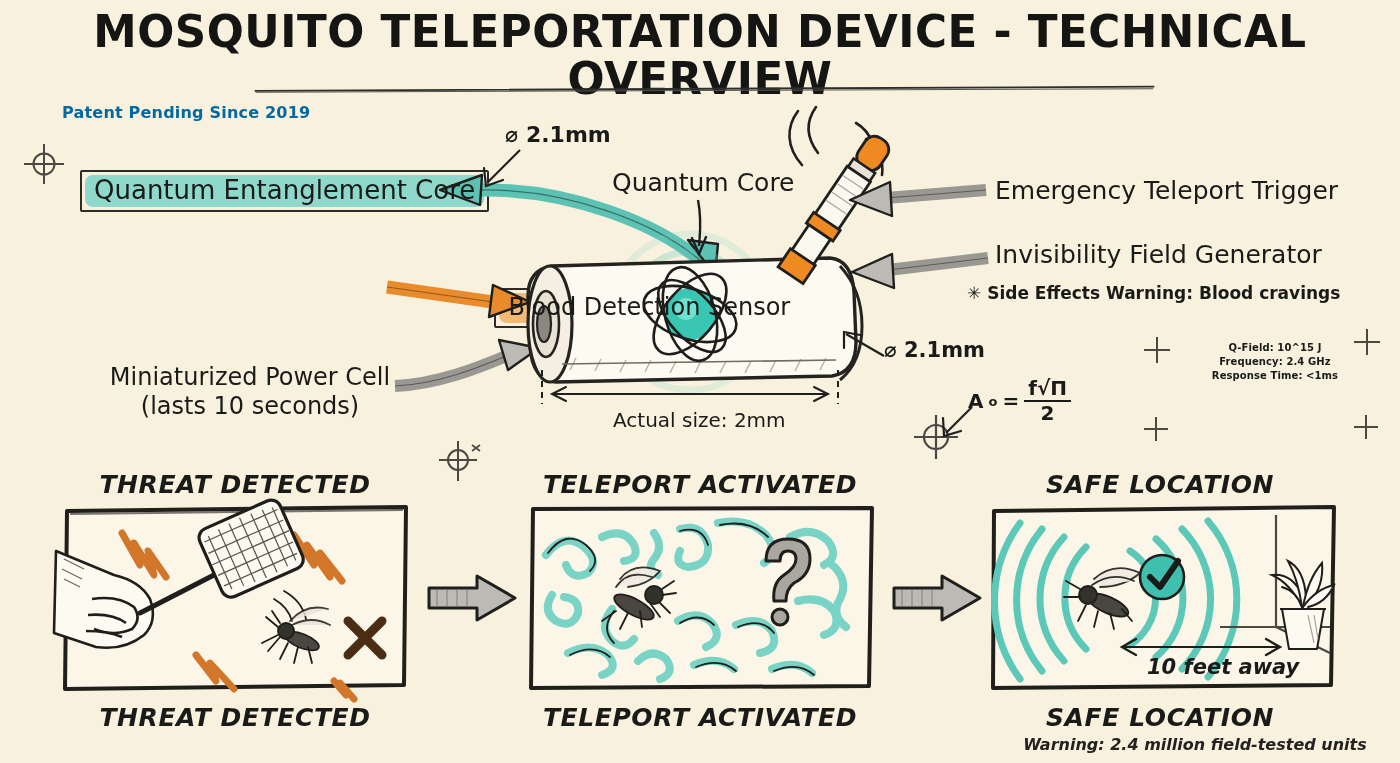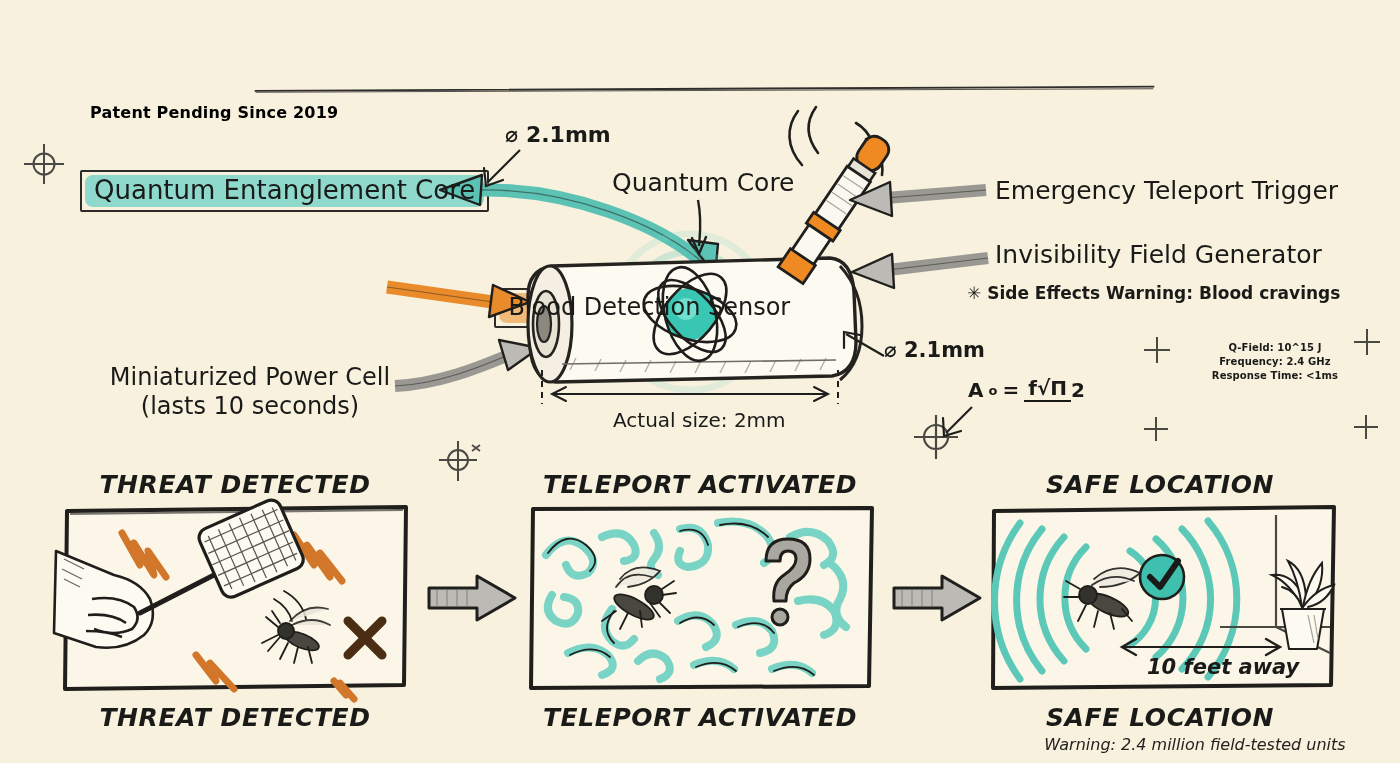--- a/index.html
+++ b/index.html
@@ -19,21 +19,21 @@
   #page-title{
     font-family:"DejaVu Sans", sans-serif;
     font-weight:700;font-size:45px;letter-spacing:0.5px;
     color:#151513;line-height:1.05;
     transform:scaleX(0.97);
   }
   #title-rule{left:62px;top:86px;width:1285px;height:7px;}
 
   #subtitle{
     left:62px;top:103px;font-size:16px;font-weight:700;
-    letter-spacing:0.2px;color:#000000;margin-left:28px;
+    letter-spacing:0.2px;color:#0369a1;
   }
 
   
   .hand{font-family:"DejaVu Sans", sans-serif;color:#1a1a18;}
 
   
   .hl-box{
     border:2.5px solid #2c2b28;
     padding:3px 12px 5px 12px;
     display:inline-block;
@@ -66,48 +66,51 @@
 
   
   #dim-top{left:505px;top:122px;font-size:22px;font-weight:600;}
   #dim-right{left:884px;top:338px;font-size:21px;font-weight:600;}
   #dim-actual{left:613px;top:408px;font-size:20px;font-weight:500;}
   #lbl-qcore{left:588px;top:168px;font-size:25px;margin-left:24px;}
 
   
   #formula{left:968px;top:378px;font-size:20px;font-weight:600;
     display:flex;align-items:center;gap:5px;}
-  .frac{display:inline-flex;flex-direction:row;align-items:center;line-height:1.05;}
+  .frac{display:inline-flex;flex-direction:column;align-items:center;line-height:1.05;}
   .frac .num{border-bottom:2px solid #1a1a18;padding:0 4px 1px 4px;}
   .frac .den{padding-top:1px;}
   .sub{font-size:13px;vertical-align:sub;}
 
   
   .panel-head{
     position:absolute;text-align:center;
     font-size:25px;font-weight:700;font-style:italic;letter-spacing:0.6px;
   }
   .panel-cap{
     position:absolute;text-align:center;
     font-size:25px;font-weight:700;font-style:italic;letter-spacing:0.6px;
   }
   .panel-box{position:absolute;}
 
   #bottom-warning{
     left:1000px;top:735px;width:390px;text-align:center;
-    font-size:16px;font-style:italic;font-weight:400;color:#23221f;
+    font-size:16px;font-style:italic;font-weight:700;color:#23221f;
   }
   #dist-lbl{left:1147px;top:655px;font-size:21px;font-style:italic;font-weight:700;}
 </style>
 </head>
 <body>
 
 <div id="stage">
 
   
+  <div class="abs" id="title-wrap">
+    <div id="page-title">MOSQUITO TELEPORTATION DEVICE - TECHNICAL OVERVIEW</div>
+  </div>
   <svg class="abs" id="title-rule" width="1285" height="10" viewBox="0 0 1285 10">
     <path d="M1,7 C300,3 700,2 1284,1" stroke="#2e2d2a" stroke-width="2.6" fill="none" stroke-linecap="round"></path>
     <path d="M2,9 C320,6 760,5 1283,4" stroke="#55534e" stroke-width="1.5" fill="none" stroke-linecap="round"></path>
   </svg>
   <div class="abs hand" id="subtitle">Patent Pending Since 2019</div>
 
   
   <svg class="abs" style="left:20px;top:140px;" width="48" height="48" viewBox="0 0 48 48">
     <circle cx="24" cy="24" r="10.5" stroke="#4a4843" stroke-width="2" fill="none"></circle>
     <line x1="24" y1="4" x2="24" y2="44" stroke="#4a4843" stroke-width="2"></line>

